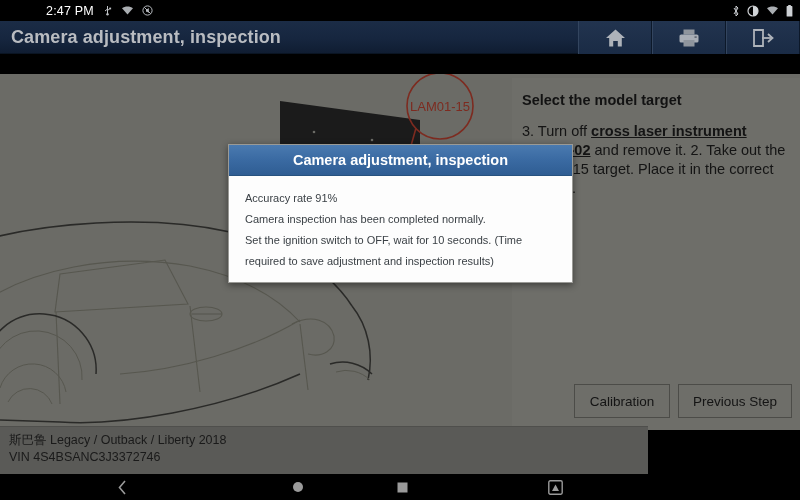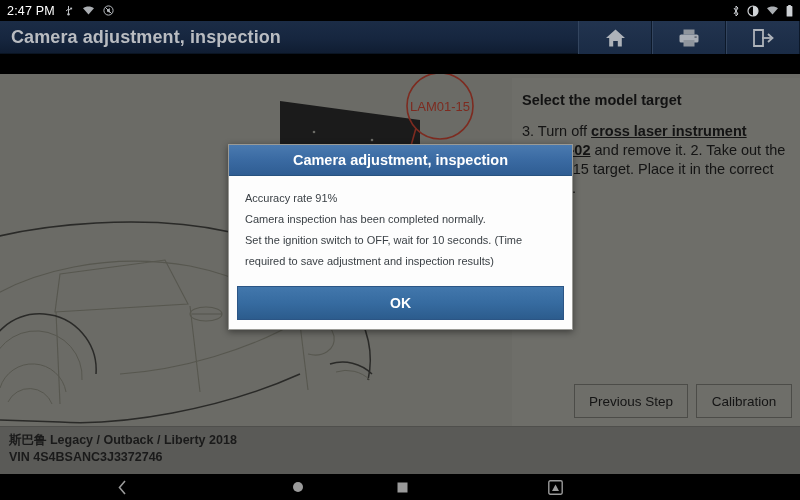--- a/index.html
+++ b/index.html
@@ -12,21 +12,21 @@
   #screen { position: relative; width: 800px; height: 500px; }
 
   
   .statusbar {
     position: absolute; left: 0; top: 0; width: 800px; height: 21px;
     background: #000; color: #e9e9e9;
     display: flex; align-items: center; justify-content: space-between;
     padding: 0 7px;
   }
   .sb-left { display: flex; align-items: center; gap: 8px; }
-  .sb-clock { font-size: 12.5px; color: #ffffff; letter-spacing: .2px; }
+  .sb-clock { font-size: 12.5px; color: #ffffff; letter-spacing: .2px; margin-left: 39px; }
   .sb-right { display: flex; align-items: center; gap: 7px; }
   .sb-ico { opacity: .92; display: block; }
 
   
   .titlebar {
     position: absolute; left: 0; top: 21px; width: 800px; height: 33px;
     background: linear-gradient(180deg,#1b2c46 0%,#16263f 55%,#101d32 100%);
     border-bottom: 1px solid #0a1422;
     display: flex; align-items: center;
   }
@@ -74,23 +74,23 @@
   .stepbtns { position: absolute; right: 8px; bottom: 8px; display: flex; gap: 8px; }
   .stepbtn {
     min-width: 96px; height: 34px; padding: 0 14px;
     background: #6e6e69; border: 1px solid #4c4c48;
     color: #141414; font-size: 13.5px;
     display: flex; align-items: center; justify-content: center;
   }
 
   
   .vinbar {
-    position: absolute; left: 0; top: 426px; width: 800px; height: 48px;
+    position: absolute; left: 0; top: 426px; width: 648px; height: 48px;
     background: #5a5a57; border-top: 1px solid #4f4f4c;
-    padding: 5px 0 0 9px; color: #1a1a1a; font-weight: bold;
+    padding: 5px 0 0 9px; color: #1a1a1a;
   }
   .vinbar div { font-size: 12.5px; line-height: 17px; }
 
   
   .navbar {
     position: absolute; left: 0; top: 474px; width: 800px; height: 26px;
     background: #000; display: flex; align-items: center;
   }
   .nav-ico { flex: 0 0 auto; display: flex; align-items: center; justify-content: center; }
 
@@ -259,41 +259,38 @@
 
     <div class="rightpanel">
       <div class="rp-head">Select the model target</div>
       <div class="rp-body">
         <span>3. Turn off </span><u>cross laser instrument LAM09-02</u><span> and remove it.</span>
         <span>2. Take out the LAM01-15 target. Place it in the correct position.</span>
       </div>
     </div>
 
     <div class="stepbtns">
+      <div class="stepbtn">Calibration</div>
       <div class="stepbtn">Previous Step</div>
-      <div class="stepbtn">Calibration</div>
     </div>
   </div>
 
   <div class="vinbar">
     <div>斯巴鲁 Legacy / Outback / Liberty 2018</div>
     <div>VIN 4S4BSANC3J3372746</div>
   </div>
 
   <div class="dimmer"></div>
   <div class="dialog">
     <div class="dlg-title">Camera adjustment, inspection</div>
     <div class="dlg-body">
       <div class="dlg-line">Accuracy rate 91%</div>
       <div class="dlg-line">Camera inspection has been completed normally.</div>
       <div class="dlg-line">Set the ignition switch to OFF, wait for 10 seconds. (Time required to save adjustment and inspection results)</div>
     </div>
-    <div class="dlg-foot">
-      <div class="ok-btn">OK</div>
-    </div>
   </div>
 
   <div class="navbar">
     <div class="nav-ico" style="width:245px">
       <svg width="11" height="15" viewBox="0 0 11 15">
         <path d="M8 1 L2.5 7.5 L8 14" fill="none" stroke="#9a9a9a" stroke-width="1.6"></path>
       </svg>
     </div>
     <div class="nav-ico" style="width:105px">
       <svg width="12" height="12" viewBox="0 0 12 12">

